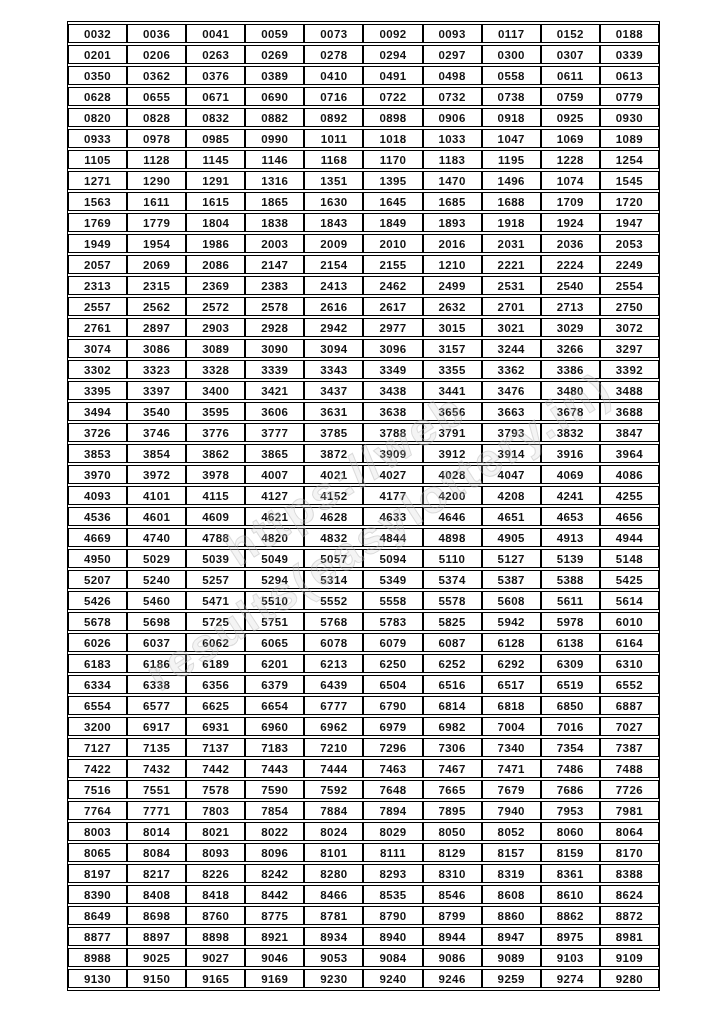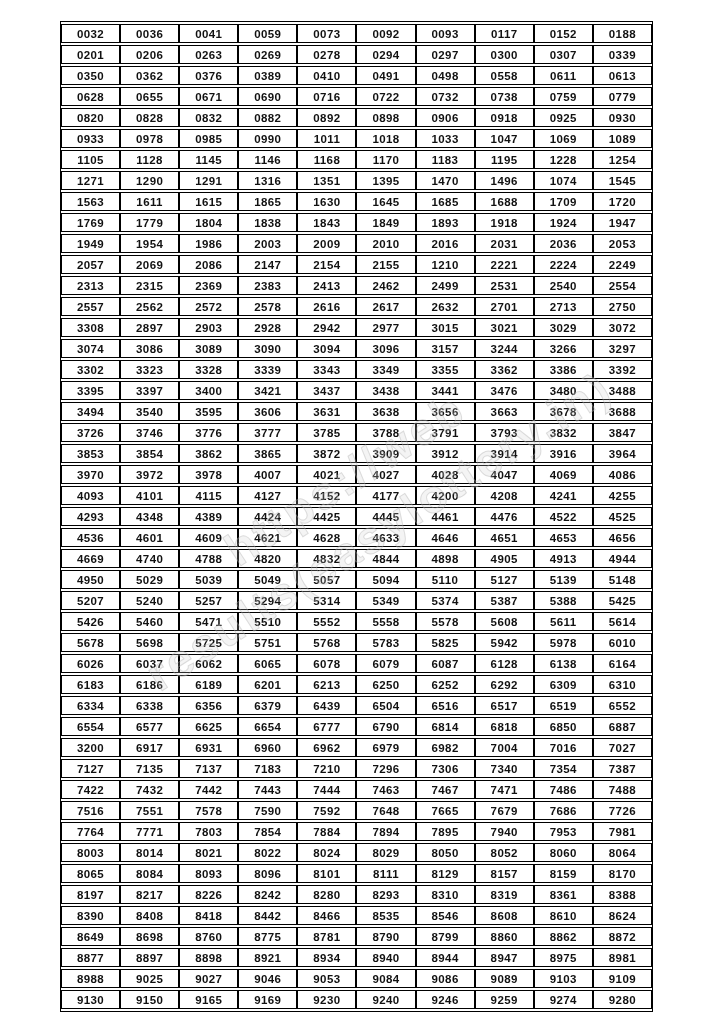--- a/index.html
+++ b/index.html
@@ -14,21 +14,21 @@
     font-family: "Liberation Sans", sans-serif;
     overflow: hidden;
   }
   .sheet {
     position: absolute;
     inset: 0;
     background: #ffffff;
   }
   table.numbers {
     position: absolute;
-    left: 60px;
+    left: 67px;
     top: 21px;
     width: 593px;
     border-collapse: separate;
     border-spacing: 0 2px;
     border: 1px solid #000000;
     table-layout: fixed;
   }
   table.numbers td {
     border: 1px solid #000000;
     height: 17px;
@@ -236,21 +236,21 @@
           <td>2572</td>
           <td>2578</td>
           <td>2616</td>
           <td>2617</td>
           <td>2632</td>
           <td>2701</td>
           <td>2713</td>
           <td>2750</td>
         </tr>
         <tr>
-          <td>3308</td>
+          <td>2761</td>
           <td>2897</td>
           <td>2903</td>
           <td>2928</td>
           <td>2942</td>
           <td>2977</td>
           <td>3015</td>
           <td>3021</td>
           <td>3029</td>
           <td>3072</td>
         </tr>
@@ -344,32 +344,20 @@
           <td>4115</td>
           <td>4127</td>
           <td>4152</td>
           <td>4177</td>
           <td>4200</td>
           <td>4208</td>
           <td>4241</td>
           <td>4255</td>
         </tr>
         <tr>
-          <td>4293</td>
-          <td>4348</td>
-          <td>4389</td>
-          <td>4424</td>
-          <td>4425</td>
-          <td>4445</td>
-          <td>4461</td>
-          <td>4476</td>
-          <td>4522</td>
-          <td>4525</td>
-        </tr>
-        <tr>
           <td>4536</td>
           <td>4601</td>
           <td>4609</td>
           <td>4621</td>
           <td>4628</td>
           <td>4633</td>
           <td>4646</td>
           <td>4651</td>
           <td>4653</td>
           <td>4656</td>

